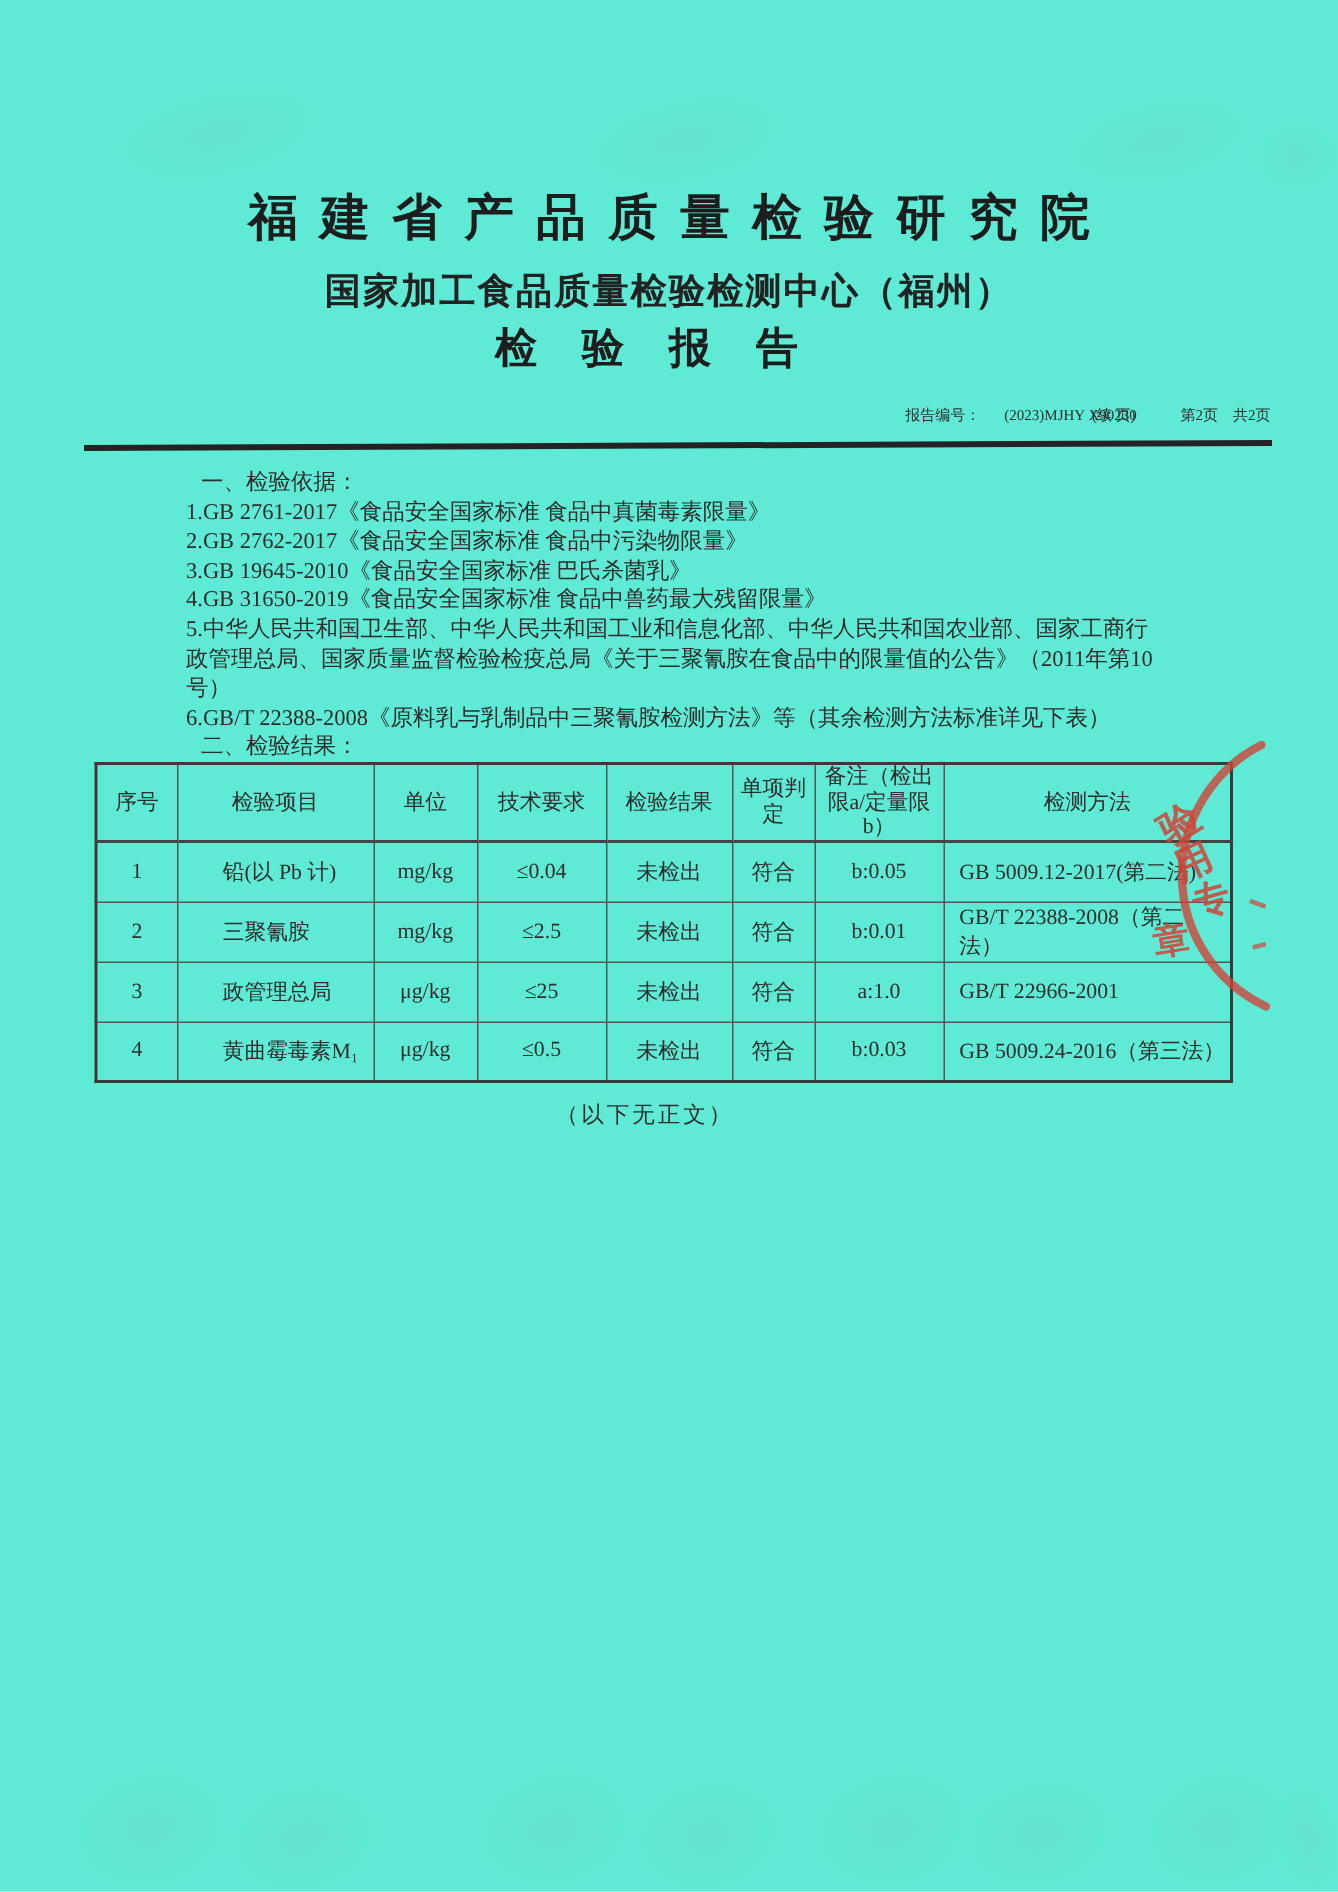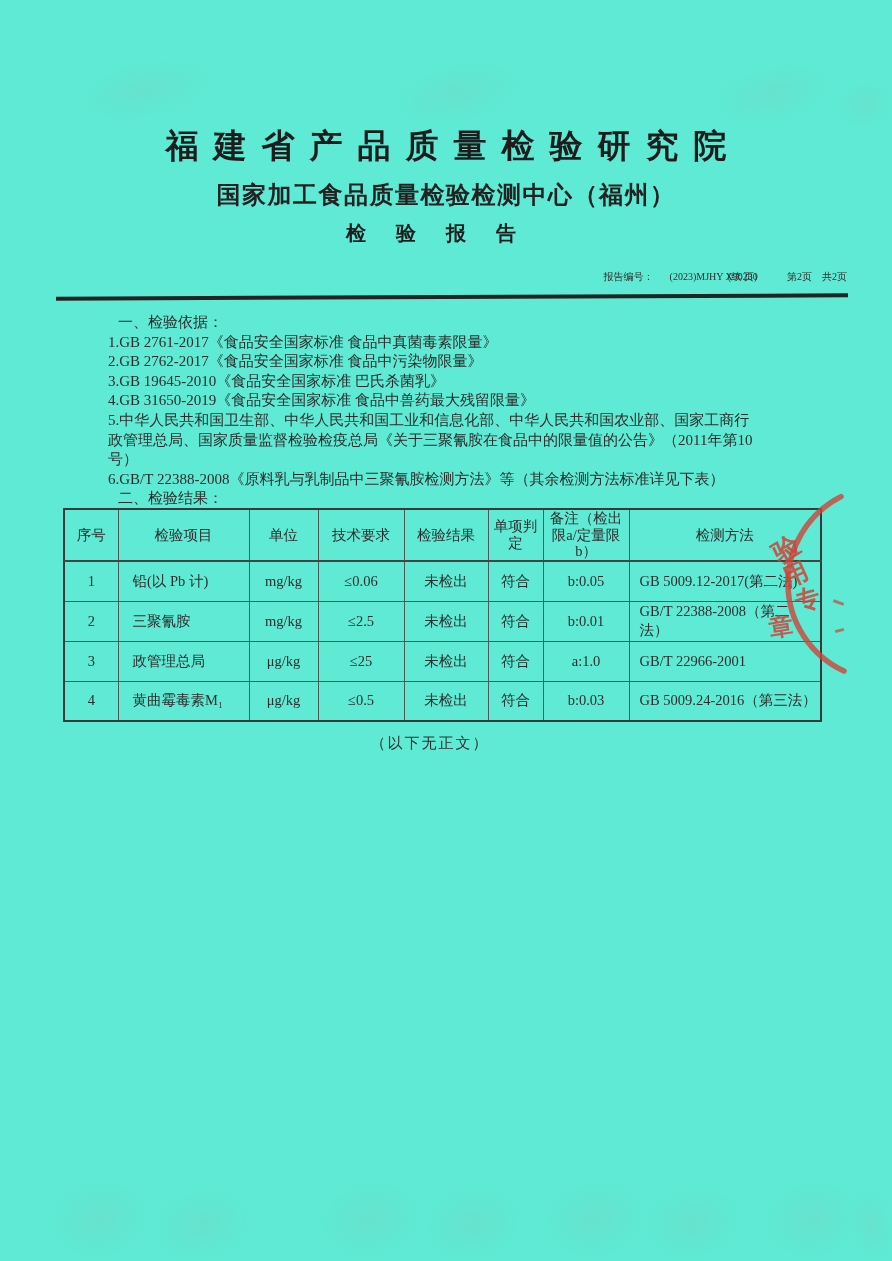--- a/index.html
+++ b/index.html
@@ -22,60 +22,60 @@
     text-align:center;font-size:33px;font-weight:bold;color:#1d1d1d;
     letter-spacing:15px;padding-left:15px;box-sizing:border-box;line-height:40px;
   }
   .title-center{
     position:absolute;top:180px;left:0;width:892px;
     text-align:center;font-size:24px;font-weight:bold;color:#222;
     letter-spacing:1.5px;line-height:30px;
   }
   .title-report{
     position:absolute;top:214px;left:0;width:892px;
-    text-align:center;font-size:20px;font-weight:bold;color:#1d1d1d;
+    text-align:center;font-size:28px;font-weight:bold;color:#1d1d1d;
     letter-spacing:30px;box-sizing:border-box;line-height:38px;
   }
   
   .meta{
     position:absolute;top:270px;left:57px;width:790px;
     display:flex;justify-content:flex-end;align-items:baseline;
     font-size:10px;color:#2e2e2e;
   }
   .meta .no-label{margin-right:16px;}
   .meta .left{white-space:nowrap;}
   .meta .mid{white-space:nowrap;transform:translateX(-30px);}
   .meta .right{white-space:nowrap;}
   .rule{
     position:absolute;top:295px;left:56px;width:792px;height:4px;
     background:#232323;transform:rotate(-0.25deg);
   }
   
   .body-text{
-    position:absolute;top:313px;left:108px;width:700px;
+    position:absolute;top:313px;left:124px;width:700px;
     font-size:15px;color:#2d2d2d;
   }
   .body-text .ln{height:19.6px;line-height:19.6px;white-space:nowrap;}
   .body-text .indent{padding-left:10px;}
   
   .results{
     position:absolute;top:508px;left:63px;
     border-collapse:collapse;table-layout:fixed;width:757px;
     font-size:14.5px;color:#2e2e2e;
   }
   .results th,.results td{
     border:1px solid #555;text-align:center;vertical-align:middle;
     padding:0 3px;overflow:hidden;font-weight:normal;
   }
   .results{border:2px solid #3a3a3a;}
   .results thead tr{height:50px;}
   .results thead th{line-height:1.15;border-bottom:2px solid #444;}
   .results tbody tr{height:40px;}
   .results td.c-item,.results td.c-method{text-align:left;}
-  .results td.c-item{padding-left:14px;}
+  .results td.c-item{padding-left:30px;}
   .results td.c-method{padding-left:10px;}
   .footer-note{
     position:absolute;top:734px;left:0;width:860px;
     text-align:center;font-size:15px;color:#2f2f2f;letter-spacing:2px;
   }
   
   .stamp{position:absolute;top:483px;left:735px;width:157px;height:275px;pointer-events:none;}
   .stamp svg{position:absolute;top:0;left:0;}
   .stamp .ch{
     position:absolute;color:#cf4438;opacity:.85;font-weight:bold;
@@ -154,21 +154,21 @@
         <th>单项判定</th>
         <th>备注（检出限a/定量限b）</th>
         <th>检测方法</th>
       </tr>
     </thead>
     <tbody>
       <tr>
         <td>1</td>
         <td class="c-item">铅(以 Pb 计)</td>
         <td>mg/kg</td>
-        <td>≤0.06</td>
+        <td>≤0.04</td>
         <td>未检出</td>
         <td>符合</td>
         <td>b:0.05</td>
         <td class="c-method">GB 5009.12-2017(第二法)</td>
       </tr>
       <tr>
         <td>2</td>
         <td class="c-item">三聚氰胺</td>
         <td>mg/kg</td>
         <td>≤2.5</td>

